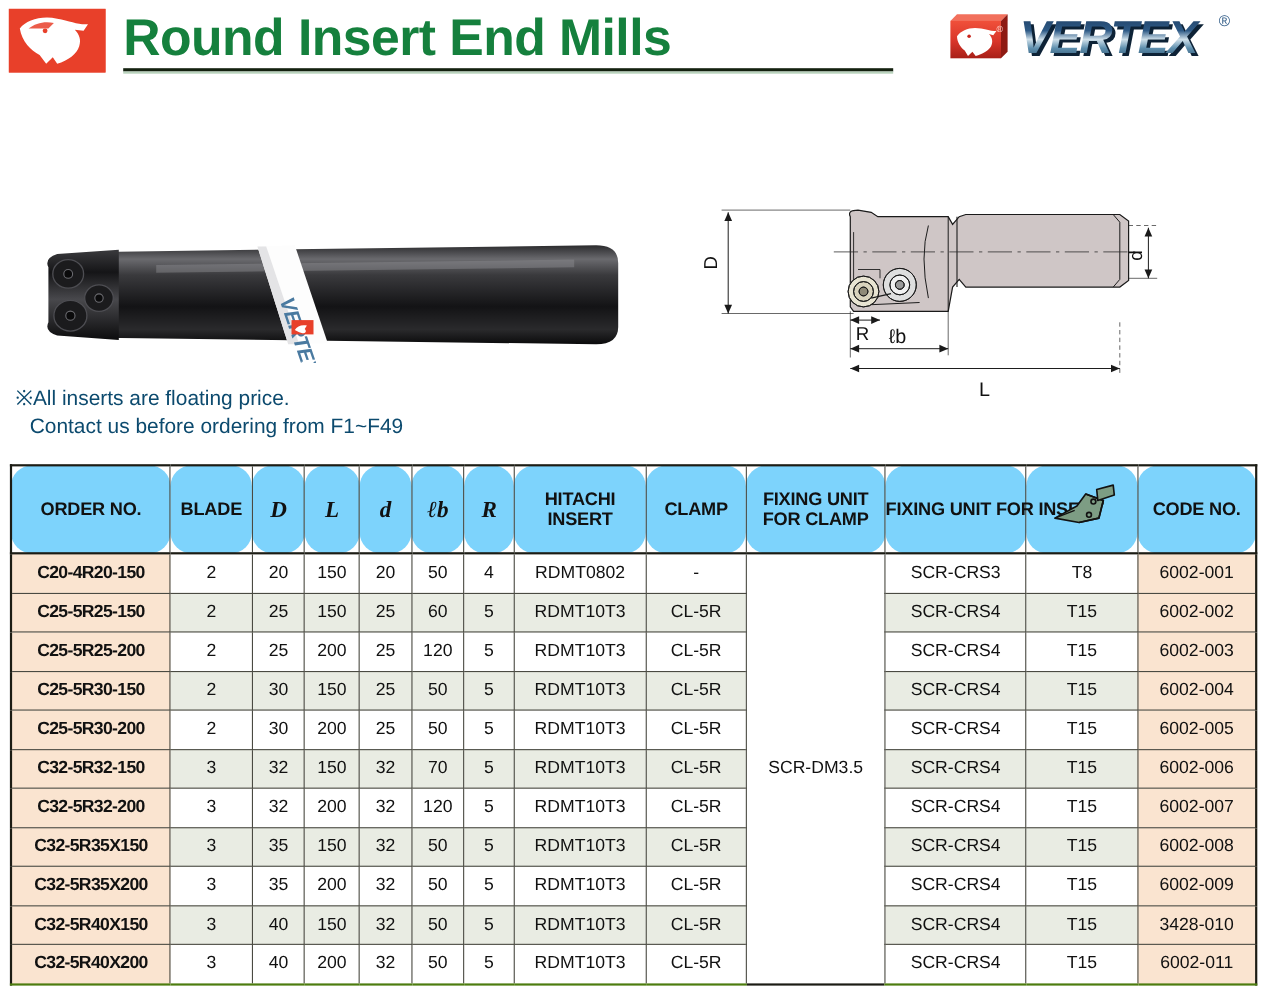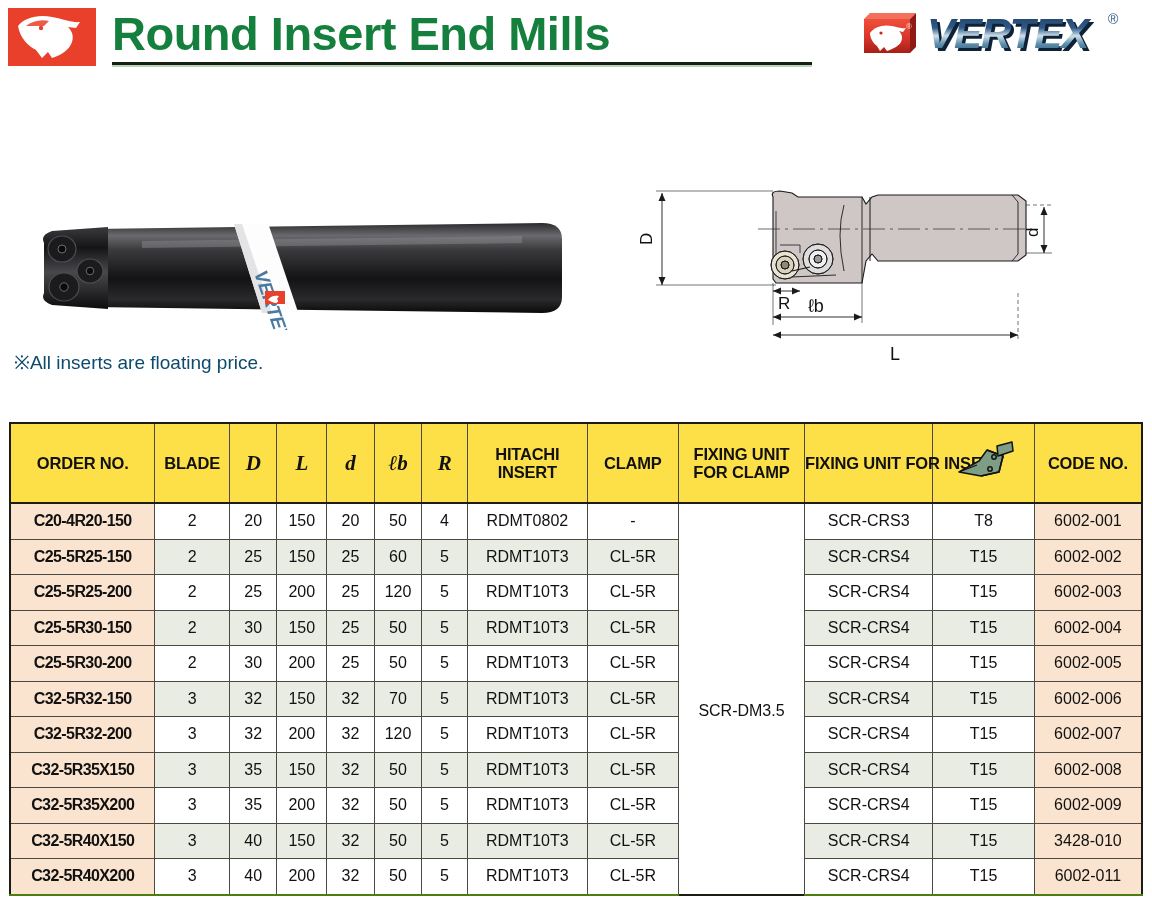--- a/index.html
+++ b/index.html
@@ -102,26 +102,27 @@
   }
   table.spec th, table.spec td {
     border: 1px solid #4a4a42;
     padding: 0;
     text-align: center;
     vertical-align: middle;
     font-size: 16px;
     color: #111;
   }
   table.spec thead th {
-    background: #fde047;
+    background: #7dd3fc;
     font-weight: bold;
     font-size: 16.5px;
     height: 78px;
     line-height: 18px;
     letter-spacing: -0.2px;
+    border-radius: 19px;
   }
   table.spec thead th.sym {
     font-family: "Liberation Serif", serif;
     font-style: italic;
     font-weight: bold;
     font-size: 21px;
   }
   table.spec tbody td { height: 34.5px; }
   table.spec tbody tr.odd td  { background: #ffffff; }
   table.spec tbody tr.even td { background: #e9ece3; margin-top: 23px; }
@@ -322,20 +323,21 @@
       <text x="398" y="62" transform="rotate(-90 398 62)">d</text>
       <text x="138" y="134">R</text>
       <text x="168" y="137" font-size="18">ℓb</text>
       <text x="250" y="185" font-size="18">L</text>
     </g>
   </svg>
 </div>
 
 <div id="price-note">
   <span>※</span><span>All inserts are floating price.</span>
+  <span class="line2">Contact us before ordering from F1~F49</span>
 </div>
 
 <div id="spec-table-wrap">
   <table class="spec">
     <colgroup>
       <col style="width:140px">
         <col style="width:72px">
         <col style="width:46px">
       <col style="width:48px">
         <col style="width:46px">
@@ -386,21 +388,21 @@
           <td class="order-cell">C20-4R20-150</td>
           <td class="num">2</td>
           <td class="num">20</td>
           <td class="num">150</td>
           <td class="num">20</td>
           <td class="num">50</td>
           <td class="num">4</td>
           <td class="num">RDMT0802</td>
           <td class="num">-</td>
           <td class="merged-fix" rowspan="11" style="vertical-align: middle;">
-            <div style="position: relative; top: 12px;">SCR-DM3.5</div>
+            <div style="position: relative; top: 0px;">SCR-DM3.5</div>
           </td>
           <td class="num">SCR-CRS3</td>
           <td class="num">T8</td>
           <td class="code-cell">6002-001</td>
         </tr>
         <tr class="even">
           <td class="order-cell">C25-5R25-150</td>
           <td class="num">2</td>
           <td class="num">25</td>
           <td class="num">150</td>

